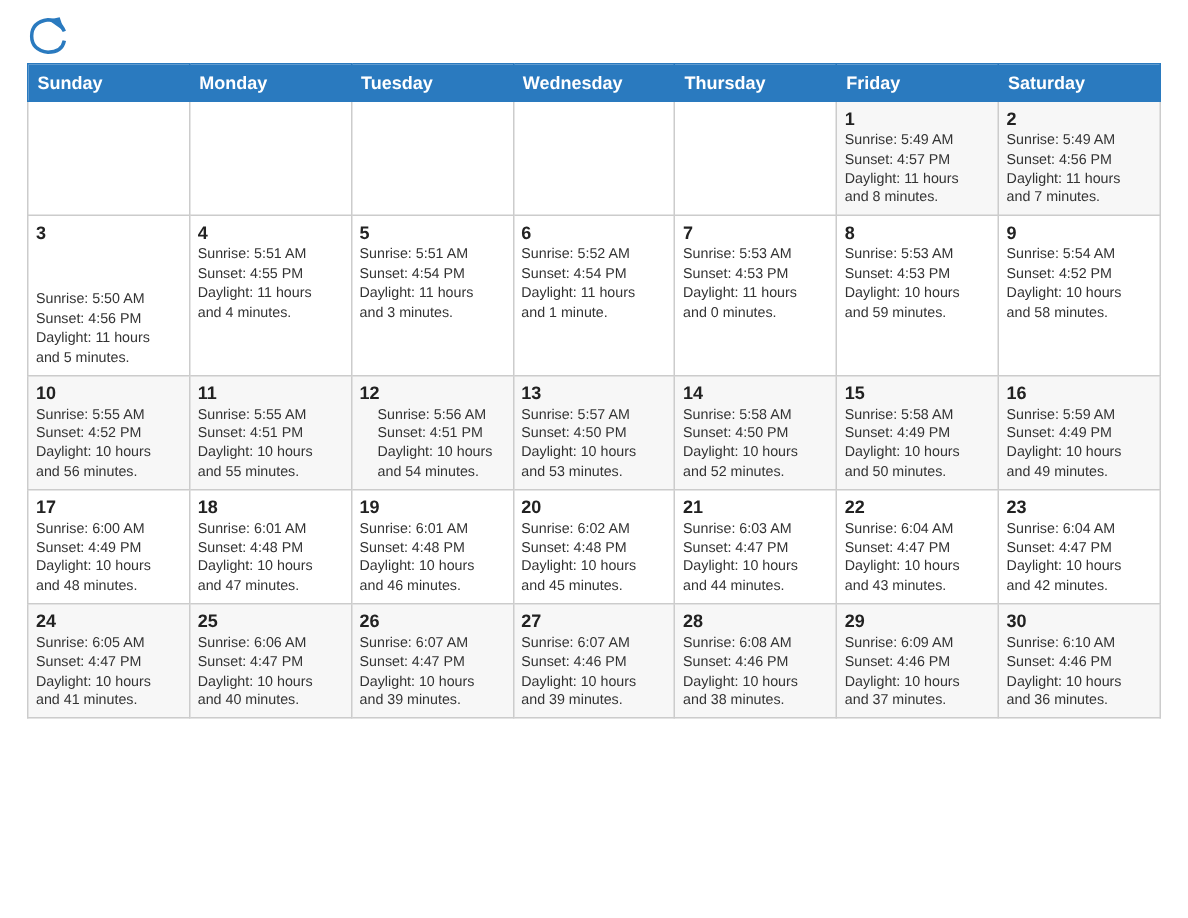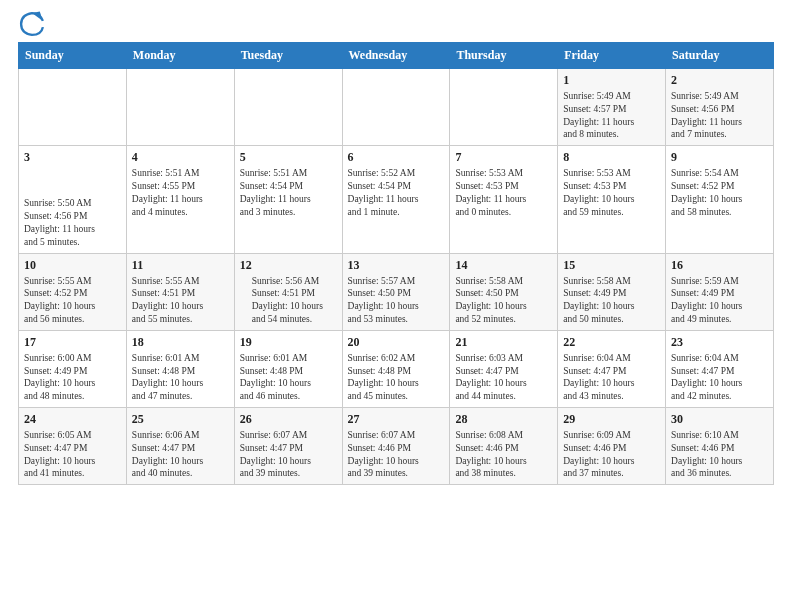--- a/index.html
+++ b/index.html
@@ -8,21 +8,20 @@
       background: #fff;
       width: 792px;
       min-height: 612px;
       padding: 0;
     }
     .page {
       width: 792px;
       min-height: 612px;
       background: #fff;
       padding: 10px 18px 10px 18px;
-      font-family: Liberation Serif, serif;
     }
     .header {
       display: flex;
       align-items: flex-start;
       justify-content: space-between;
       margin-bottom: 4px;
     }
     .logo {
       display: flex;
       align-items: center;

